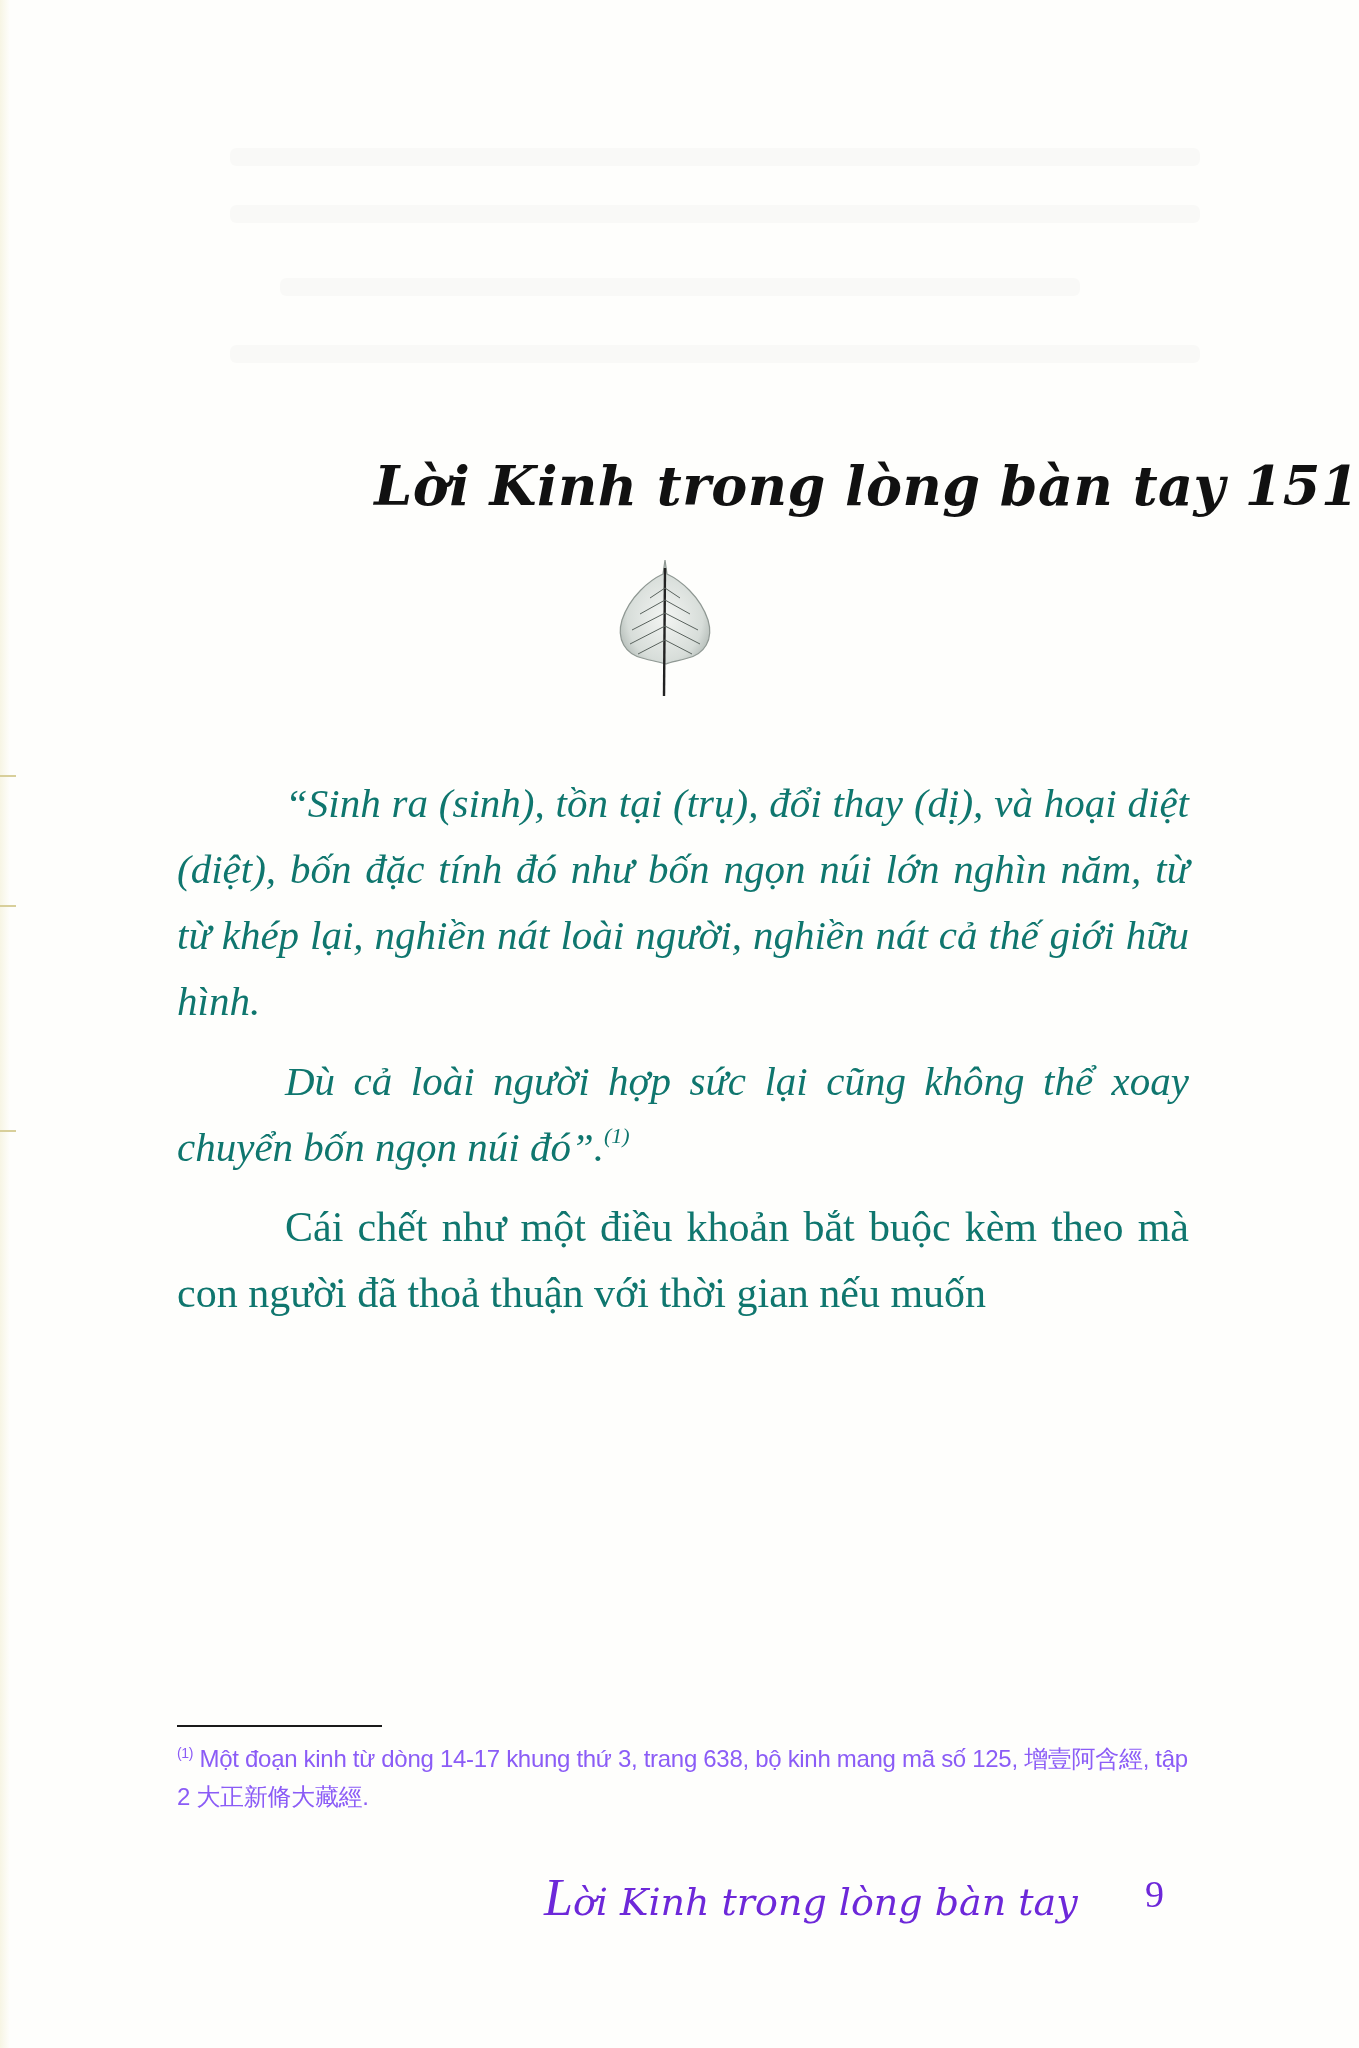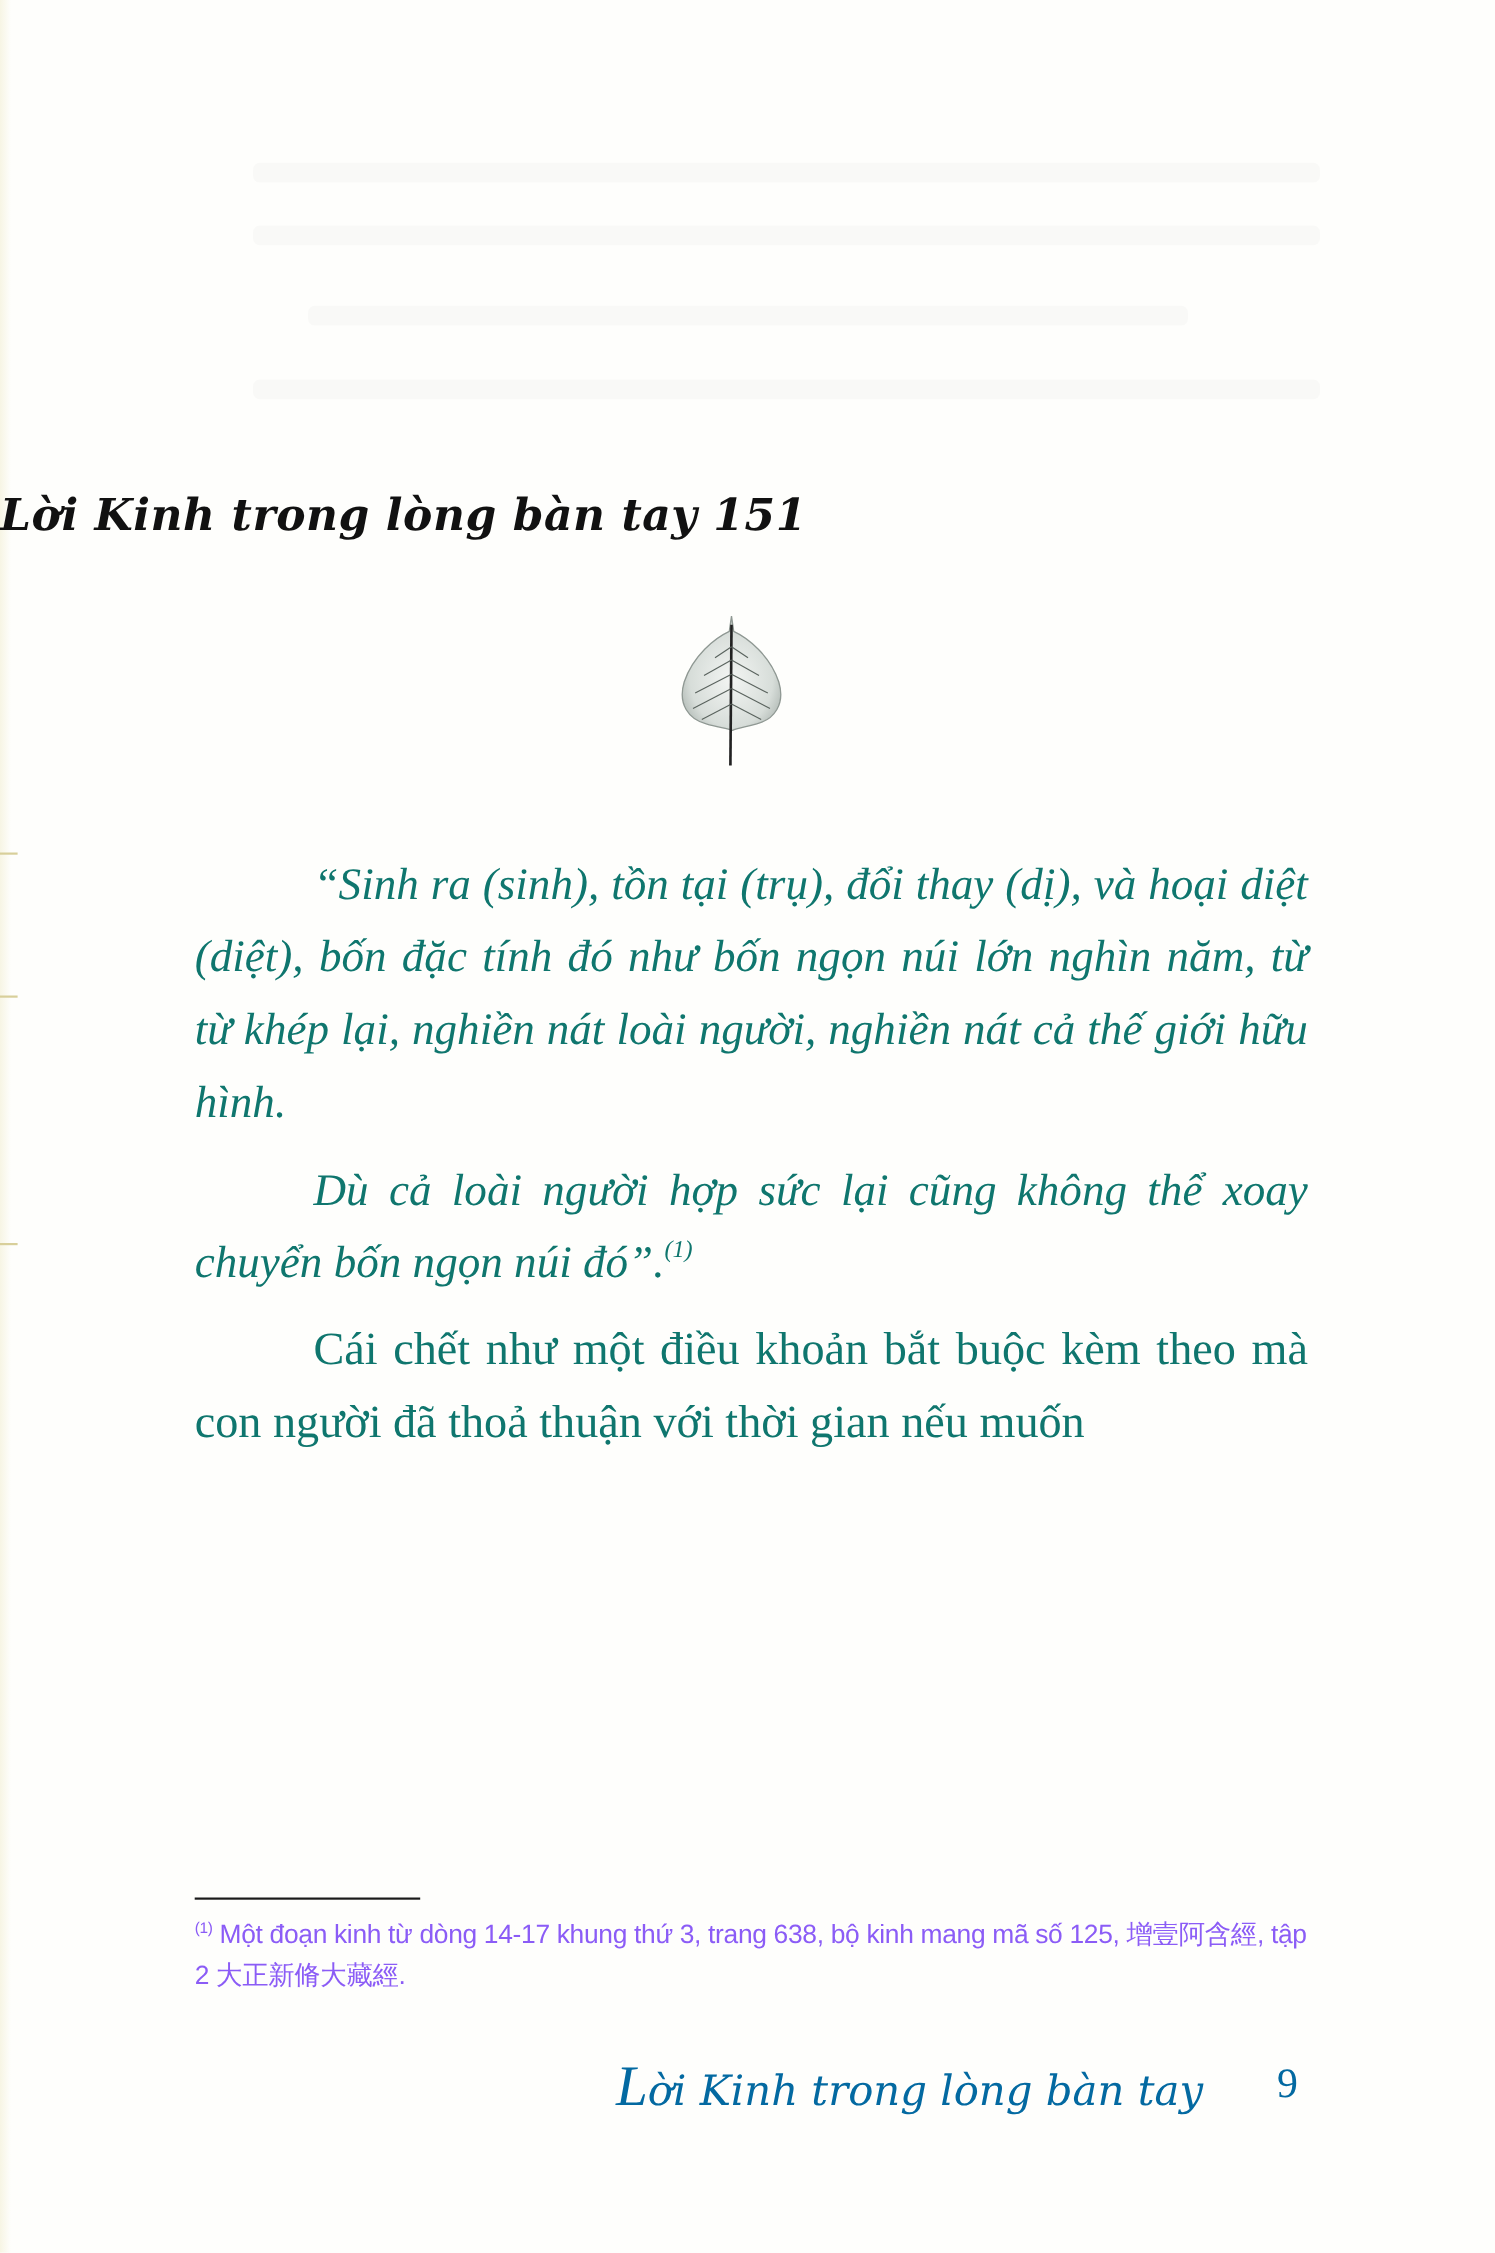--- a/index.html
+++ b/index.html
@@ -33,24 +33,24 @@
       width: 970px;
       height: 18px;
       background: rgba(0,0,0,0.018);
       border-radius: 6px;
     }
     .chapter-title {
       position: absolute;
       top: 418px;
       left: 0;
       width: 1359px;
-      text-align: left;
+      text-align: right;
       font-family: "DejaVu Serif", "Liberation Serif", serif;
       font-style: italic;
-      font-size: 40px;
+      font-size: 54px;
       letter-spacing: 0.5px;
       color: #111;
     }
     .leaf-ornament {
       position: absolute;
       left: 600px;
       top: 558px;
       width: 130px;
       height: 140px;
     }
@@ -102,27 +102,27 @@
       letter-spacing: -0.3px;
     }
     .footnote sup {
       font-size: 14px;
       vertical-align: 9px;
       line-height: 0;
     }
     .running-footer {
       position: absolute;
       top: 1868px;
-      left: 560px;
+      left: 544px;
       width: 620px;
       height: 70px;
       font-family: "DejaVu Serif", "Liberation Serif", serif;
       font-style: italic;
       font-size: 38px;
-      color: #0369a1;
+      color: #6d28d9;
     }
     .running-footer .drop {
       font-size: 52px;
       font-style: italic;
       font-family: "Liberation Serif", serif;
     }
     .running-footer .title {
       position: absolute;
       left: 0;
       top: 0;

